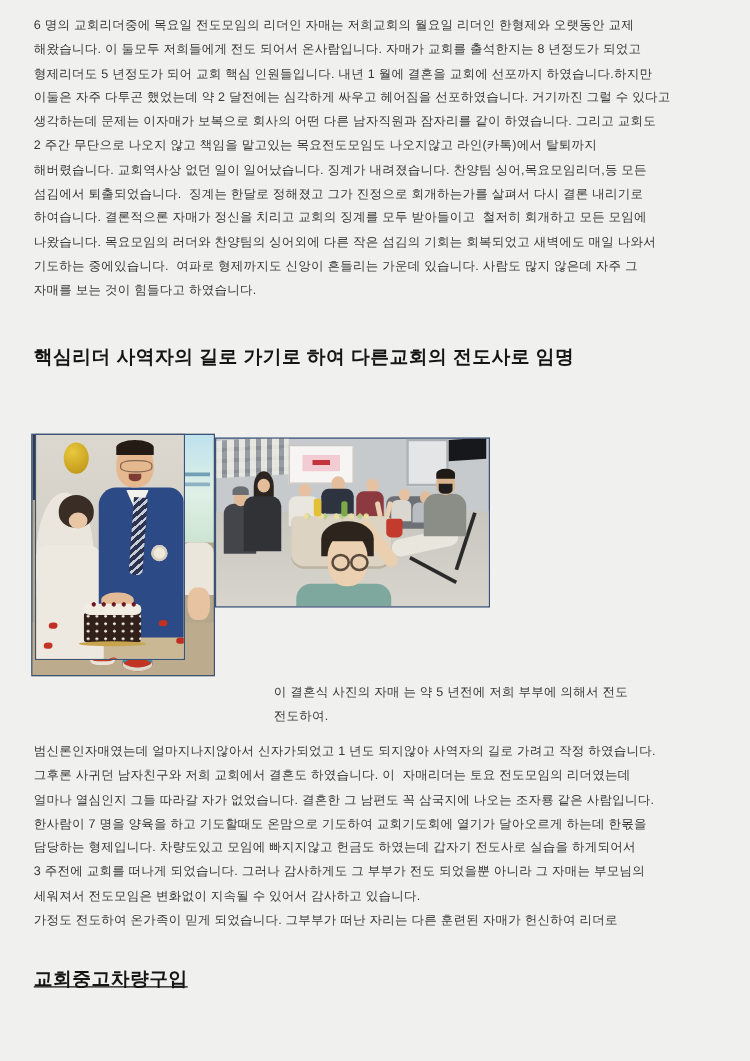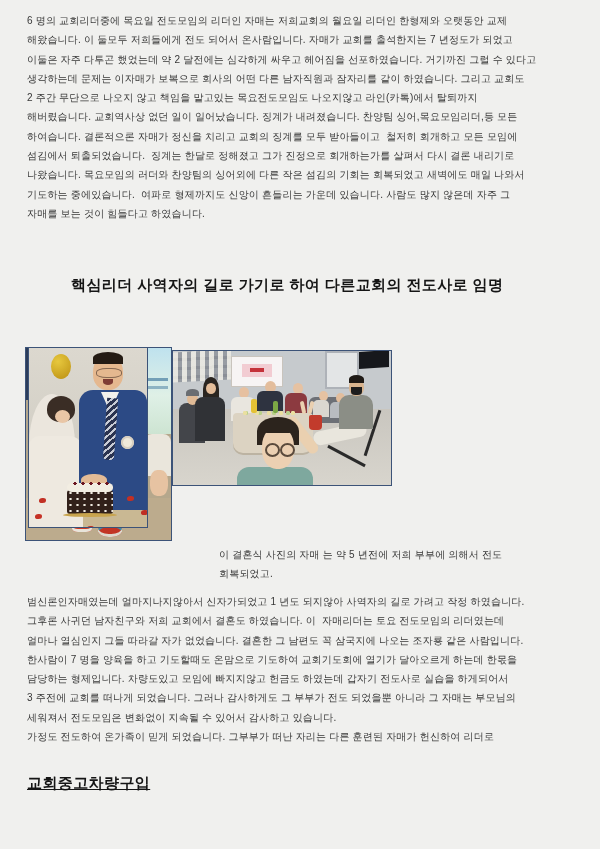--- a/index.html
+++ b/index.html
@@ -114,33 +114,34 @@
   .g-f1    { left:128px; top:50px; width:4px; height:13px; background:#ead0b0; border-radius:3px; transform:rotate(-12deg); }
   .g-f2    { left:136px; top:50px; width:4px; height:13px; background:#ead0b0; border-radius:3px; transform:rotate(14deg); }
 </style>
 </head>
 <body style="background: rgb(240, 240, 238);">
 
 <div class="page" style="background: rgb(240, 240, 238); color: rgb(55, 55, 55);">
 
   <div class="para p1">
       <div class="tline">6 명의 교회리더중에 목요일 전도모임의 리더인 자매는 저희교회의 월요일 리더인 한형제와 오랫동안 교제</div>
-      <div class="tline">해왔습니다. 이 둘모두 저희들에게 전도 되어서 온사람입니다. 자매가 교회를 출석한지는 7 년정도가 되었고</div>
+      <div class="tline">해왔습니다. 이 둘모두 저희들에게 전도 되어서 온사람입니다. 자매가 교회를 출석한지는 8 년정도가 되었고</div>
+      <div class="tline">형제리더도 5 년정도가 되어 교회 핵심 인원들입니다. 내년 1 월에 결혼을 교회에 선포까지 하였습니다.하지만</div>
       <div class="tline">이둘은 자주 다투곤 했었는데 약 2 달전에는 심각하게 싸우고 헤어짐을 선포하였습니다. 거기까진 그럴 수 있다고</div>
       <div class="tline">생각하는데 문제는 이자매가 보복으로 회사의 어떤 다른 남자직원과 잠자리를 같이 하였습니다. 그리고 교회도</div>
       <div class="tline">2 주간 무단으로 나오지 않고 책임을 맡고있는 목요전도모임도 나오지않고 라인(카톡)에서 탈퇴까지</div>
       <div class="tline">해버렸습니다. 교회역사상 없던 일이 일어났습니다. 징계가 내려졌습니다. 찬양팀 싱어,목요모임리더,등 모든</div>
+      <div class="tline">섬김에서 퇴출되었습니다.  징계는 한달로 정해졌고 그가 진정으로 회개하는가를 살펴서 다시 결론 내리기로</div>
       <div class="tline">하여습니다. 결론적으론 자매가 정신을 치리고 교회의 징계를 모두 받아들이고  철저히 회개하고 모든 모임에</div>
-      <div class="tline">섬김에서 퇴출되었습니다.  징계는 한달로 정해졌고 그가 진정으로 회개하는가를 살펴서 다시 결론 내리기로</div>
       <div class="tline">나왔습니다. 목요모임의 러더와 찬양팀의 싱어외에 다른 작은 섬김의 기회는 회복되었고 새벽에도 매일 나와서</div>
       <div class="tline">기도하는 중에있습니다.  여파로 형제까지도 신앙이 흔들리는 가운데 있습니다. 사람도 많지 않은데 자주 그</div>
       <div class="tline">자매를 보는 것이 힘들다고 하였습니다.</div>
     </div>
 
-  <h2 class="h h1pos" style="color: rgb(21, 21, 21); margin-left: 44px;">핵심리더 사역자의 길로 가기로 하여 다른교회의 전도사로 임명</h2>
+  <h2 class="h h1pos" style="color: rgb(21, 21, 21);">핵심리더 사역자의 길로 가기로 하여 다른교회의 전도사로 임명</h2>
 
   <div class="photos">
 
     <div class="photo ph-mid" style="border-color: rgb(60, 83, 120);">
       <div class="shape m-dark"></div>
       <div class="shape m-banner"></div>
       <div class="shape m-bannertxt"></div>
       <div class="shape m-shirt"></div>
       <div class="shape m-skin"></div>
       <div class="shape m-floor"></div>
@@ -219,21 +220,21 @@
       <div class="shape g-shair"></div>
       <div class="shape g-sface"></div>
       <div class="shape g-sbangs"></div>
       <div class="shape g-sgl1"></div>
       <div class="shape g-sgl2"></div>
     </div>
   </div>
 
   <div class="para caption">
       <div class="tline">이 결혼식 사진의 자매 는 약 5 년전에 저희 부부에 의해서 전도</div>
-      <div class="tline">회복되었고.</div>
+      <div class="tline">전도하여.</div>
     </div>
 
   <div class="para p2">
       <div class="tline">범신론인자매였는데 얼마지나지않아서 신자가되었고 1 년도 되지않아 사역자의 길로 가려고 작정 하였습니다.</div>
       <div class="tline">그후론 사귀던 남자친구와 저희 교회에서 결혼도 하였습니다. 이  자매리더는 토요 전도모임의 리더였는데</div>
       <div class="tline">얼마나 열심인지 그들 따라갈 자가 없었습니다. 결혼한 그 남편도 꼭 삼국지에 나오는 조자룡 같은 사람입니다.</div>
       <div class="tline">한사람이 7 명을 양육을 하고 기도할때도 온맘으로 기도하여 교회기도회에 열기가 달아오르게 하는데 한몫을</div>
       <div class="tline">담당하는 형제입니다. 차량도있고 모임에 빠지지않고 헌금도 하였는데 갑자기 전도사로 실습을 하게되어서</div>
       <div class="tline">3 주전에 교회를 떠나게 되었습니다. 그러나 감사하게도 그 부부가 전도 되었을뿐 아니라 그 자매는 부모님의</div>
       <div class="tline">세워져서 전도모임은 변화없이 지속될 수 있어서 감사하고 있습니다.</div>

